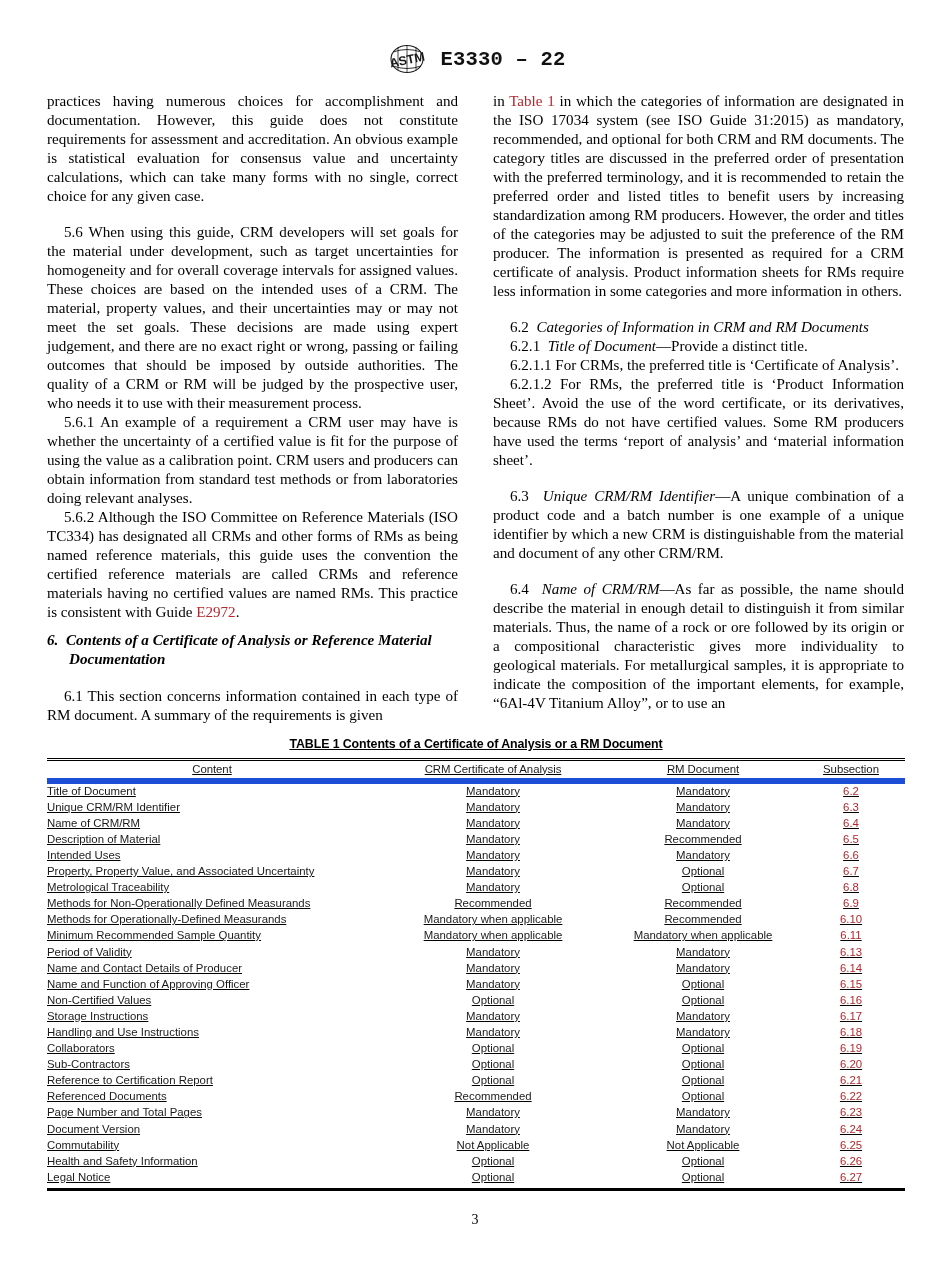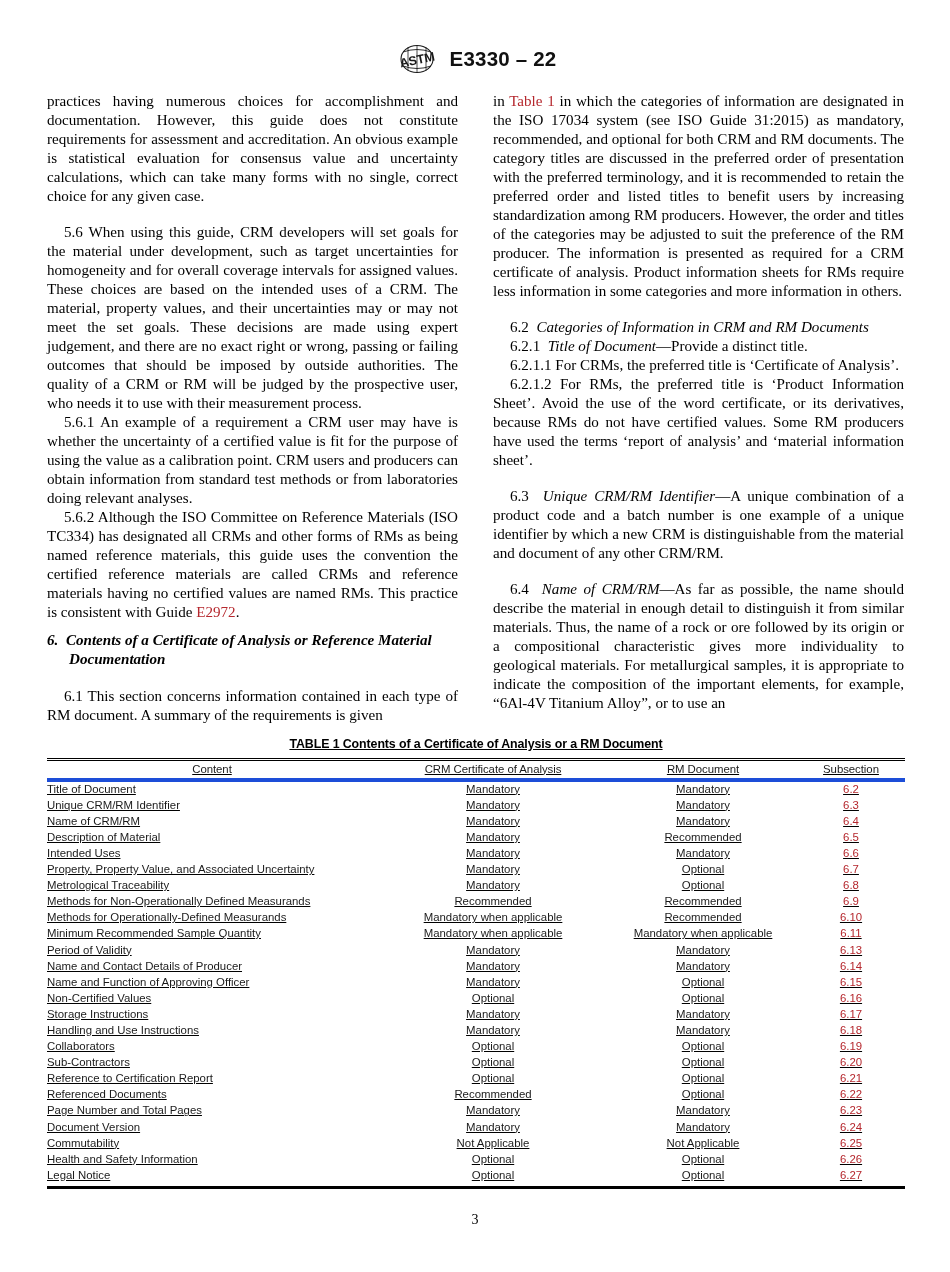--- a/index.html
+++ b/index.html
@@ -30,21 +30,21 @@
     width: 950px;
     display: flex;
     align-items: center;
     justify-content: center;
     gap: 10px;
   }
   .astm-logo {
     display: block;
   }
   .doc-designation {
-    font-family: Liberation Sans, sans-serif;
+    font-family: Liberation Mono, monospace;
     font-weight: bold;
     font-size: 20.5px;
     letter-spacing: 0.2px;
     color: #111;
     white-space: nowrap;
   }
 
   
   .columns {
     position: absolute;
@@ -113,21 +113,21 @@
     border-collapse: collapse;
     font-family: "Liberation Sans", "DejaVu Sans", sans-serif;
     font-size: 11.4px;
     color: #1a1a1a;
   }
   table.data thead th {
     font-weight: normal;
     text-align: center;
     padding: 1.5px 0 3px 0;
     border-top: 1px solid #000;
-    border-bottom: 4px solid #1d4ed8;
+    border-bottom: 6px solid #1d4ed8;
     letter-spacing: -0.05px;
   }
   table.data thead tr.double-rule th {
     border-top: 3px double #000;
   }
   table.data tbody td {
     padding: 1.1px 0;
     vertical-align: top;
     line-height: 13.9px;
   }

